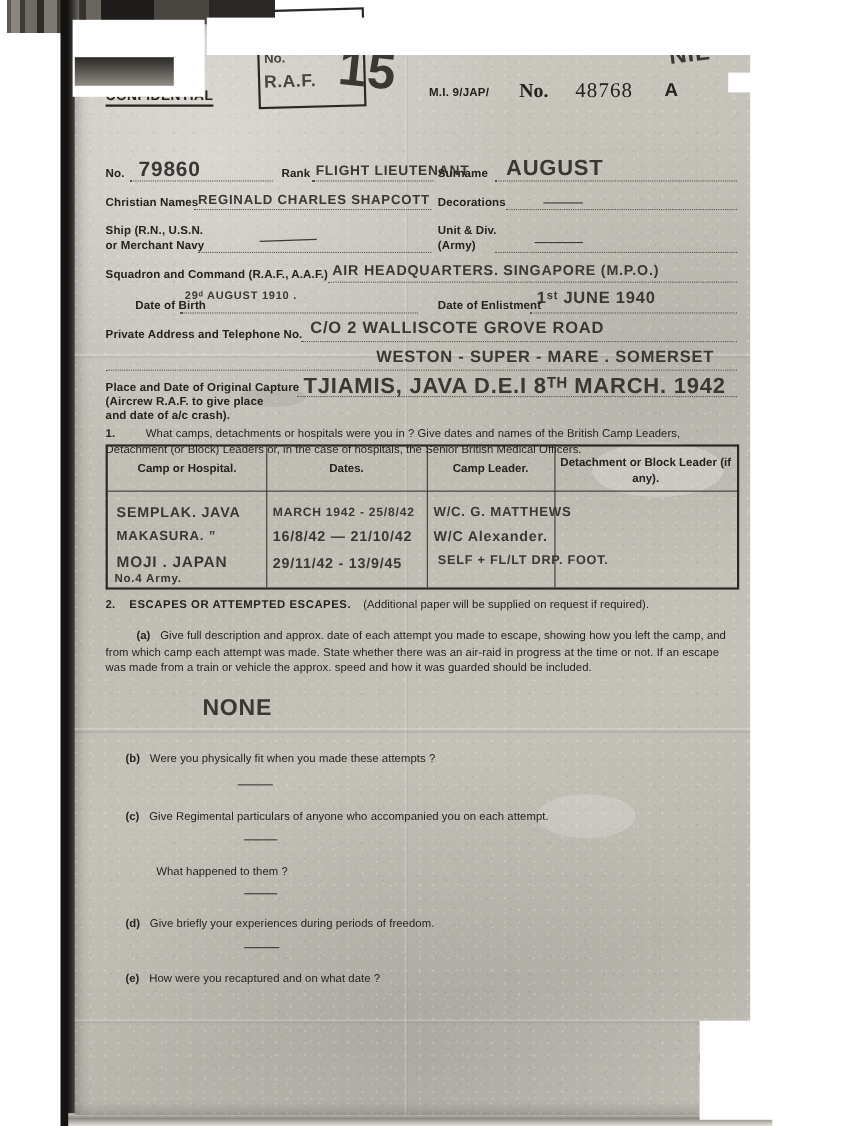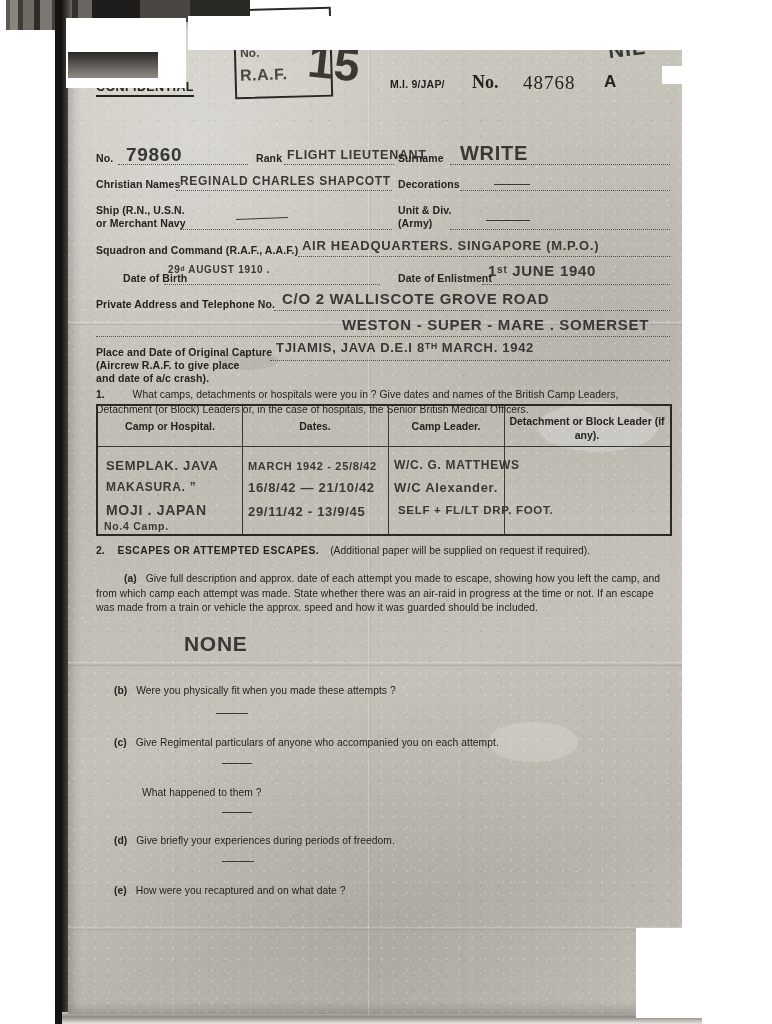--- a/index.html
+++ b/index.html
@@ -140,21 +140,21 @@
     <div class="lbl" style="left:28px;top:130px;">No.</div>
     <div class="dots" style="left:50px;top:142px;width:130px;"></div>
     <div class="hw" style="left:58px;top:122px;font-size:19px;">79860</div>
 
     <div class="lbl" style="left:188px;top:130px;">Rank</div>
     <div class="dots" style="left:216px;top:142px;width:110px;"></div>
     <div class="hw" style="left:219px;top:126px;font-size:12.5px;">FLIGHT LIEUTENANT</div>
 
     <div class="lbl" style="left:330px;top:130px;">Surname</div>
     <div class="dots" style="left:382px;top:142px;width:220px;"></div>
-    <div class="hw" style="left:392px;top:120px;font-size:20px;">WRITE</div>
+    <div class="hw" style="left:392px;top:120px;font-size:20px;">AUGUST</div>
 
     <div class="lbl" style="left:28px;top:156px;">Christian Names</div>
     <div class="dots" style="left:108px;top:168px;width:216px;"></div>
     <div class="hw" style="left:112px;top:152px;font-size:12px;">REGINALD CHARLES SHAPCOTT</div>
 
     <div class="lbl" style="left:330px;top:156px;">Decorations</div>
     <div class="dots" style="left:392px;top:168px;width:210px;"></div>
     <div class="dash" style="left:426px;top:162px;width:36px;"></div>
 
     <div class="lbl" style="left:28px;top:182px;">Ship (R.N., U.S.N.</div>
@@ -183,21 +183,21 @@
     <div class="dots" style="left:206px;top:288px;width:396px;"></div>
     <div class="hw" style="left:214px;top:268px;font-size:15px;">C/O 2 WALLISCOTE GROVE ROAD</div>
 
     <div class="dots" style="left:28px;top:314px;width:574px;"></div>
     <div class="hw" style="left:274px;top:294px;font-size:15px;">WESTON - SUPER - MARE .  SOMERSET</div>
 
     <div class="lbl" style="left:28px;top:324px;">Place and Date of Original Capture</div>
     <div class="lbl" style="left:28px;top:337px;">(Aircrew R.A.F. to give place</div>
     <div class="lbl" style="left:28px;top:350px;">and date of a/c crash).</div>
     <div class="dots" style="left:202px;top:338px;width:400px;"></div>
-    <div class="hw" style="left:208px;top:318px;font-size:13px;">TJIAMIS,  JAVA  D.E.I   8ᵀᴴ MARCH. 1942</div>
+    <div class="hw" style="left:208px;top:318px;font-size:20px;">TJIAMIS,  JAVA  D.E.I   8ᵀᴴ MARCH. 1942</div>
 
     <div class="q" style="left:28px;top:366px;width:576px;">
       <span class="qnum">1.</span>
       <span style="margin-left:25px;">What camps, detachments or hospitals were you in ?   Give dates and names of the British Camp Leaders,  Detachment (or Block) Leaders or, in the case of hospitals, the Senior British Medical Officers.</span>
     </div>
 
     <div class="tbl">
       <div class="vline" style="left:144px;"></div>
       <div class="vline" style="left:290px;"></div>
       <div class="vline" style="left:406px;"></div>
@@ -213,21 +213,21 @@
       <div class="hw" style="left:296px;top:52px;font-size:12px;">W/C. G. MATTHEWS</div>
 
       <div class="hw" style="left:8px;top:74px;font-size:12px;">MAKASURA.      ”</div>
       <div class="hw" style="left:150px;top:74px;font-size:13px;">16/8/42 — 21/10/42</div>
       <div class="hw" style="left:296px;top:74px;font-size:13px;">W/C Alexander.</div>
 
       <div class="hw" style="left:8px;top:96px;font-size:14px;">MOJI .   JAPAN</div>
       <div class="hw" style="left:150px;top:98px;font-size:13px;">29/11/42 - 13/9/45</div>
       <div class="hw" style="left:300px;top:98px;font-size:11.5px;">SELF + FL/LT DRP. FOOT.</div>
 
-      <div class="hw" style="left:6px;top:114px;font-size:10.5px;">No.4 Camp.</div>
+      <div class="hw" style="left:6px;top:114px;font-size:10.5px;">No.4 Army.</div>
     </div>
 
     <div class="q" style="left:28px;top:522px;width:576px;">
       <span class="qnum">2.</span>
       <span class="qnum" style="margin-left:10px;letter-spacing:.5px;">ESCAPES OR ATTEMPTED ESCAPES.</span>
       <span style="margin-left:8px;">(Additional paper will be supplied on request if required).</span>
     </div>
 
     <div class="q" style="left:28px;top:550px;width:576px;">
       <span style="margin-left:28px;" class="qnum">(a)</span>

